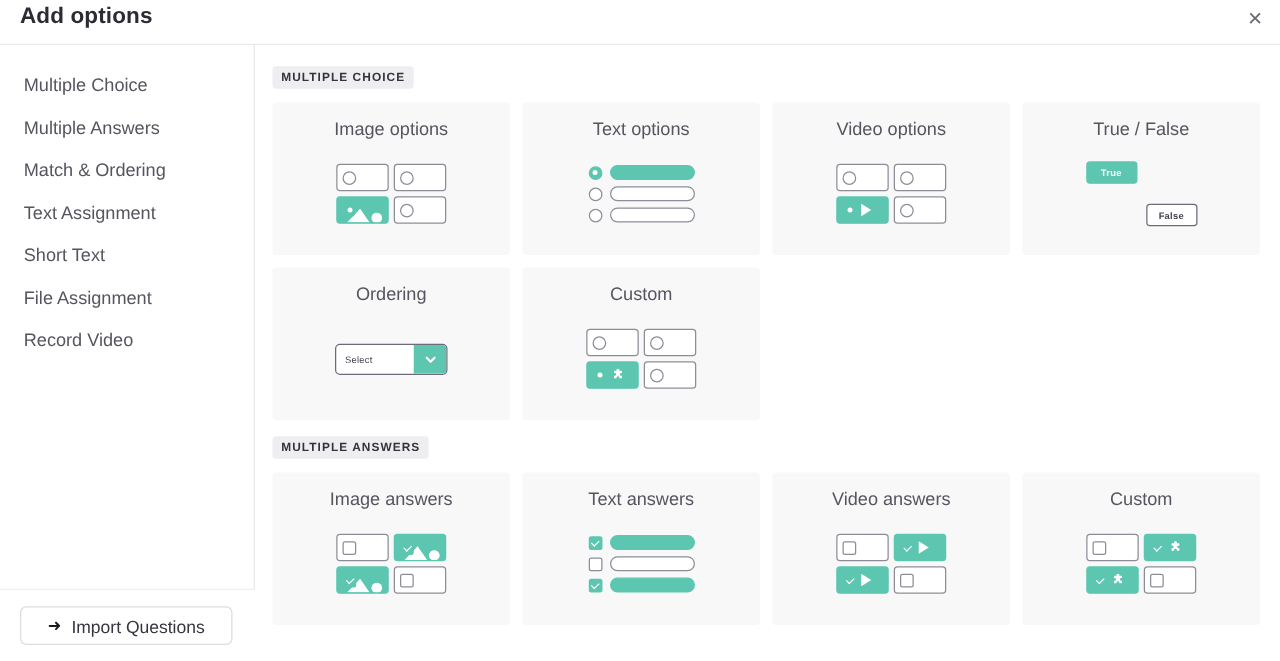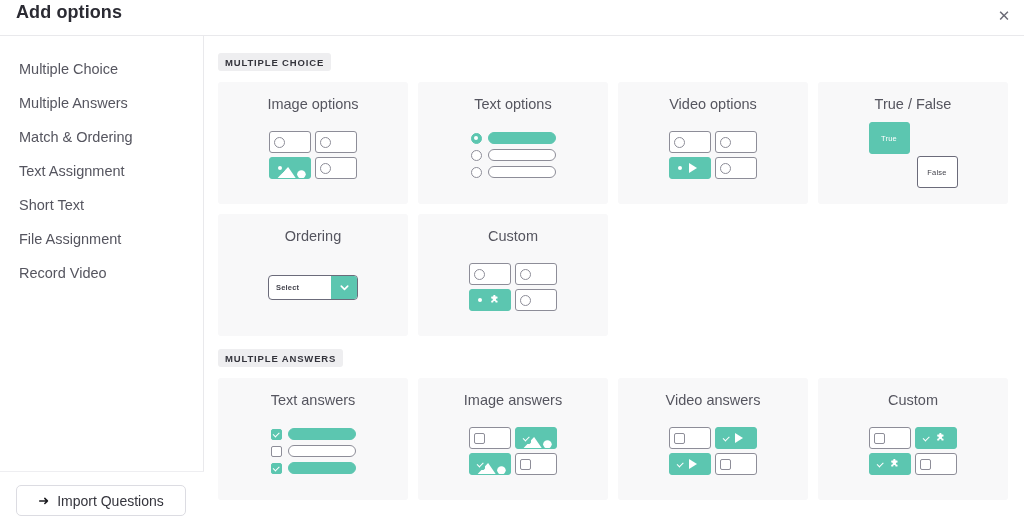--- a/index.html
+++ b/index.html
@@ -122,35 +122,35 @@
   .mountain { position:absolute; left:0; bottom:0; width:100%; height:100%; z-index:1; }
   .play-tri {
     width:0;height:0;border-left:8px solid #fff;
     border-top:5px solid transparent;border-bottom:5px solid transparent;
   }
   .puzzle { width:11px; height:11px; }
 
   
   .tf { display:flex; gap:7px; }
   .tf-btn {
-    width:41px; height:32px; border-radius:3px;
+    width:41px; height:18px; border-radius:3px;
     display:flex; align-items:center; justify-content:center;
-    font-size:7.5px; font-weight:normal; letter-spacing:.2px; cursor:pointer;
+    font-size:7.5px; font-weight:bold; letter-spacing:.2px; cursor:pointer;
   }
   .tf-btn.on { background:#5cc6b0; color:#fff; border:1.5px solid #5cc6b0; }
   .tf-btn.off { background:#fff; color:#44444d; border:1.5px solid #6b6b7a;margin-top:34px; }
 
   
   .dd {
     display:flex; width:90px; height:25px;
     border:1.5px solid #6b6b7a; border-radius:4px; overflow:hidden; background:#fff;
   }
   .dd-value {
     flex:1; display:flex; align-items:center; padding-left:7px;
-    font-size:7.5px; font-weight:bold; color:#44444d; letter-spacing:.2px;
+    font-size:7.5px; font-weight:normal; color:#44444d; letter-spacing:.2px;
   }
   .dd-btn {
     width:26px; background:#5cc6b0;
     display:flex; align-items:center; justify-content:center;
   }
   .chev { width:11px; height:11px; }
 </style>
 </head>
 <body>
 
@@ -302,40 +302,20 @@
         </div>
 
       </div>
     </div>
 
     <div class="section">
       <div class="section-label">MULTIPLE ANSWERS</div>
       <div class="card-grid">
 
         <div class="card">
-          <div class="card-title">Text answers</div>
-          <div class="preview">
-            <div class="rows">
-              <div class="row">
-                <span class="cbox on"></span>
-                <span class="bar on"></span>
-              </div>
-              <div class="row">
-                <span class="cbox"></span>
-                <span class="bar"></span>
-              </div>
-              <div class="row">
-                <span class="cbox on"></span>
-                <span class="bar on"></span>
-              </div>
-            </div>
-          </div>
-        </div>
-
-        <div class="card">
           <div class="card-title">Image answers</div>
           <div class="preview">
             <div class="tiles">
               <div class="tile">
                 <span class="cbox mark"></span>
               </div>
               <div class="tile on">
                 <svg class="mountain" viewBox="0 0 42 22" preserveAspectRatio="none">
                   <path d="M8 22 L19 10 L27 22 Z" fill="#ffffff"></path>
                   <circle cx="33" cy="18" r="4.5" fill="#ffffff"></circle>
@@ -350,20 +330,40 @@
                 <span class="cbox on mark"></span>
               </div>
               <div class="tile">
                 <span class="cbox mark"></span>
               </div>
             </div>
           </div>
         </div>
 
         <div class="card">
+          <div class="card-title">Text answers</div>
+          <div class="preview">
+            <div class="rows">
+              <div class="row">
+                <span class="cbox on"></span>
+                <span class="bar on"></span>
+              </div>
+              <div class="row">
+                <span class="cbox"></span>
+                <span class="bar"></span>
+              </div>
+              <div class="row">
+                <span class="cbox on"></span>
+                <span class="bar on"></span>
+              </div>
+            </div>
+          </div>
+        </div>
+
+        <div class="card">
           <div class="card-title">Video answers</div>
           <div class="preview">
             <div class="tiles">
               <div class="tile">
                 <span class="cbox mark"></span>
               </div>
               <div class="tile on">
                 <span class="cbox on mark"></span>
                 <span class="glyph">
                   <span class="play-tri"></span>

